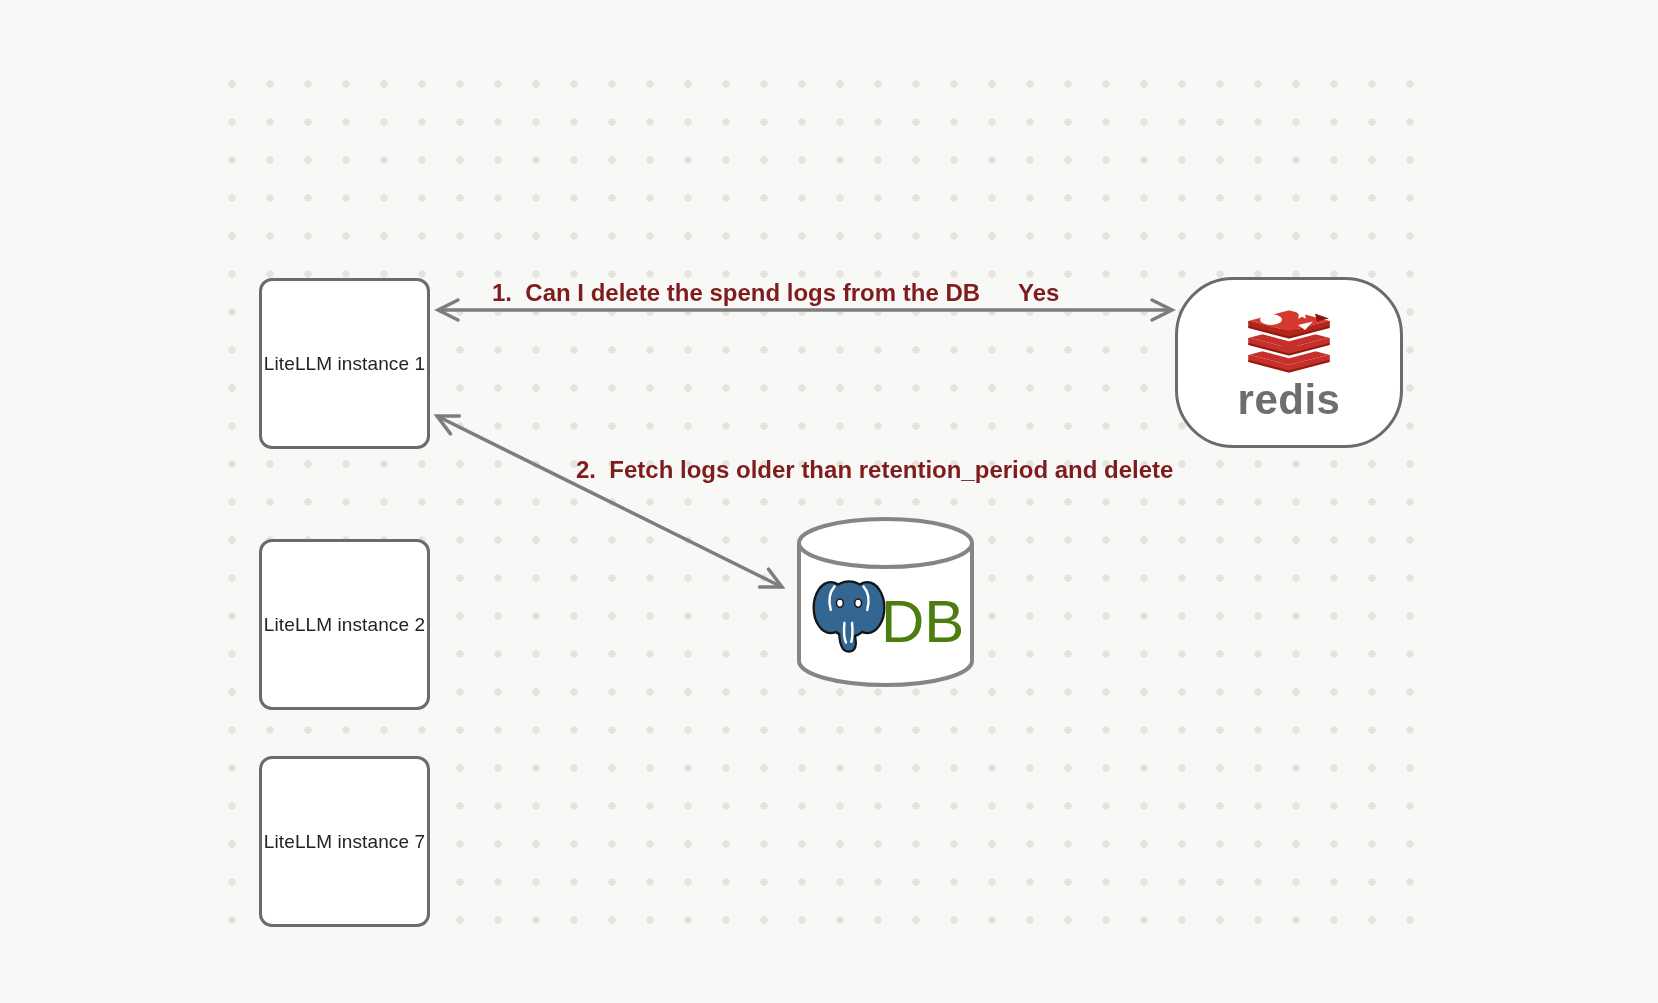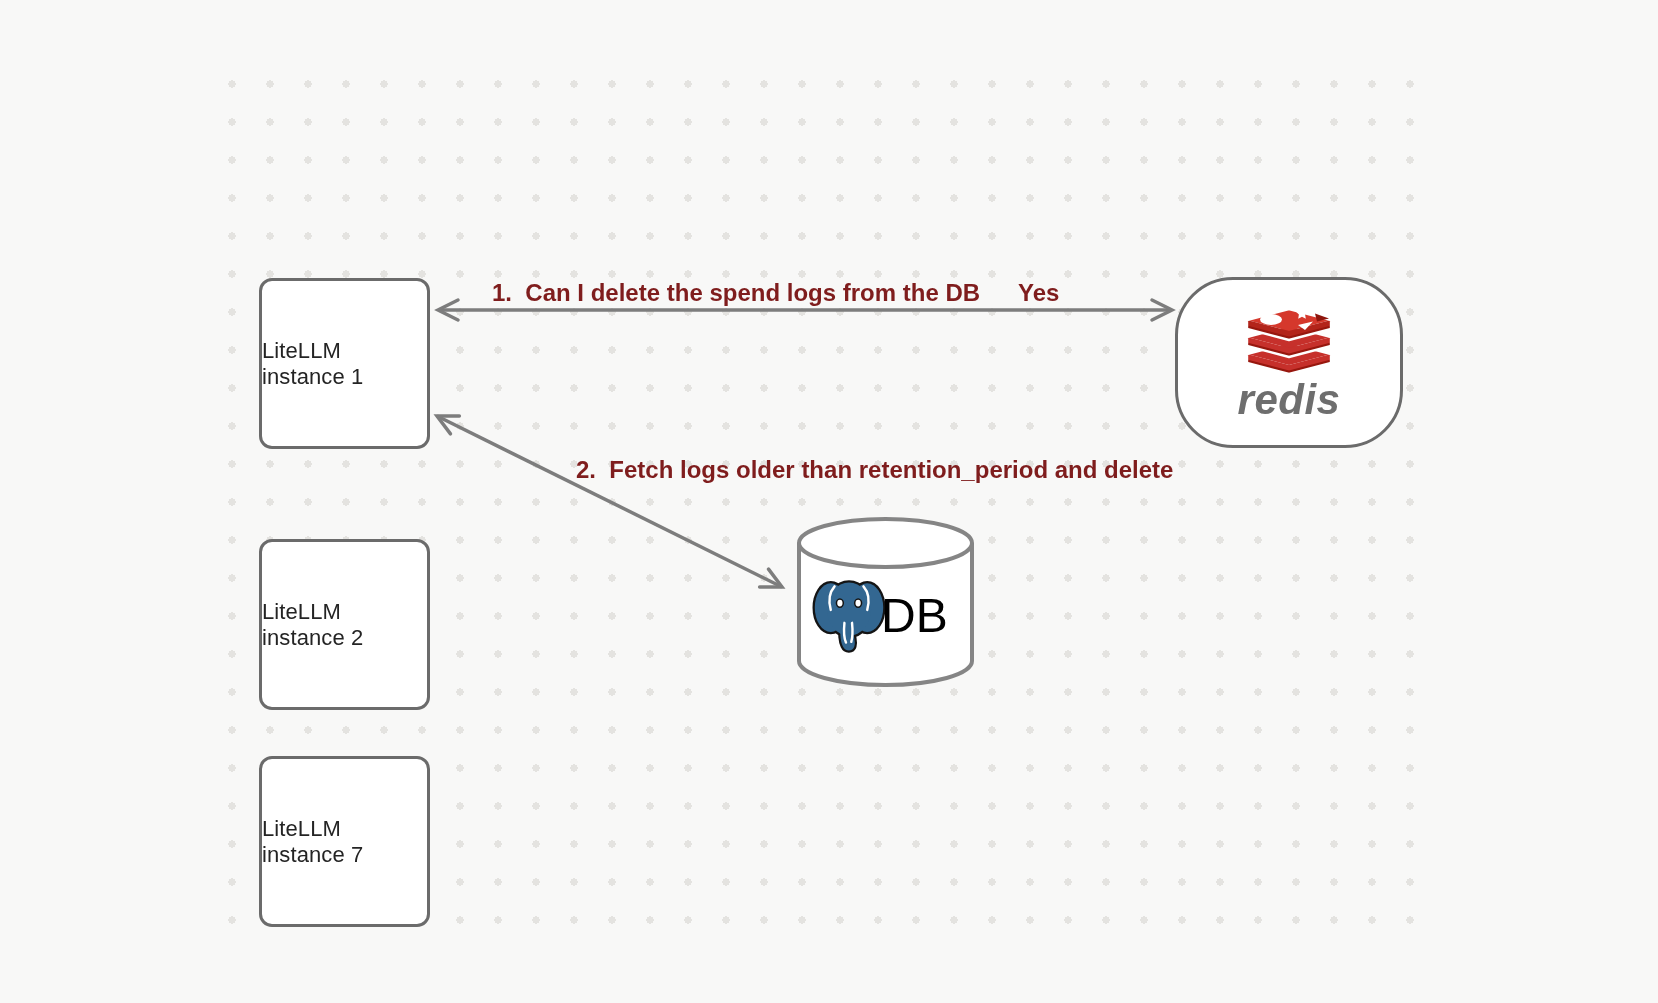--- a/index.html
+++ b/index.html
@@ -24,21 +24,21 @@
     width: 1658px; height: 1003px;
     pointer-events: none;
   }
   .node-box {
     position: absolute;
     width: 171px; height: 171px;
     background: #ffffff;
     border: 3.5px solid #6b6b6b;
     border-radius: 13px;
     display: flex; align-items: center; justify-content: center;
-    font-size: 22px;
+    font-size: 19px;
     color: #242424;
     letter-spacing: 0.1px;
   }
   .box-1 { left: 259px; top: 278px; }
   .box-2 { left: 259px; top: 539px; }
   .box-3 { left: 259px; top: 756px; }
   .redis-node {
     position: absolute;
     left: 1175px; top: 277px;
     width: 228px; height: 171px;
@@ -49,41 +49,40 @@
     align-items: center; justify-content: center;
     padding-top: 4px;
   }
   .redis-wordmark {
     font-size: 42px;
     font-weight: 700;
     color: #6e6e6e;
     line-height: 0.95;
     margin-top: 3px;
     letter-spacing: 0.5px;
-    font-style: italic;
   }
   .arrow-label {
     position: absolute;
     font-size: 24px;
     font-weight: 700;
     color: #7f1d1d;
     white-space: pre;
     line-height: 1.2;
   }
   .label-1 { left: 492px; top: 279px; }
   .label-1-answer { left: 987px; top: 279px; margin-left: 31px; }
   .label-2 { left: 576px; top: 456px; }
   .db-cylinder { position: absolute; left: 796px; top: 515px; }
   .pg-elephant { position: absolute; left: 811px; top: 577px; }
   .db-label {
     position: absolute;
     left: 881px; top: 592px;
-    font-size: 48px;
+    font-size: 60px;
     font-weight: 400;
-    color: #000000;
+    color: #4d7c0f;
     line-height: 1.0;
   }
 </style>
 </head>
 <body>
 
 <div class="canvas">
 
   <div class="dot-grid"></div>
 

